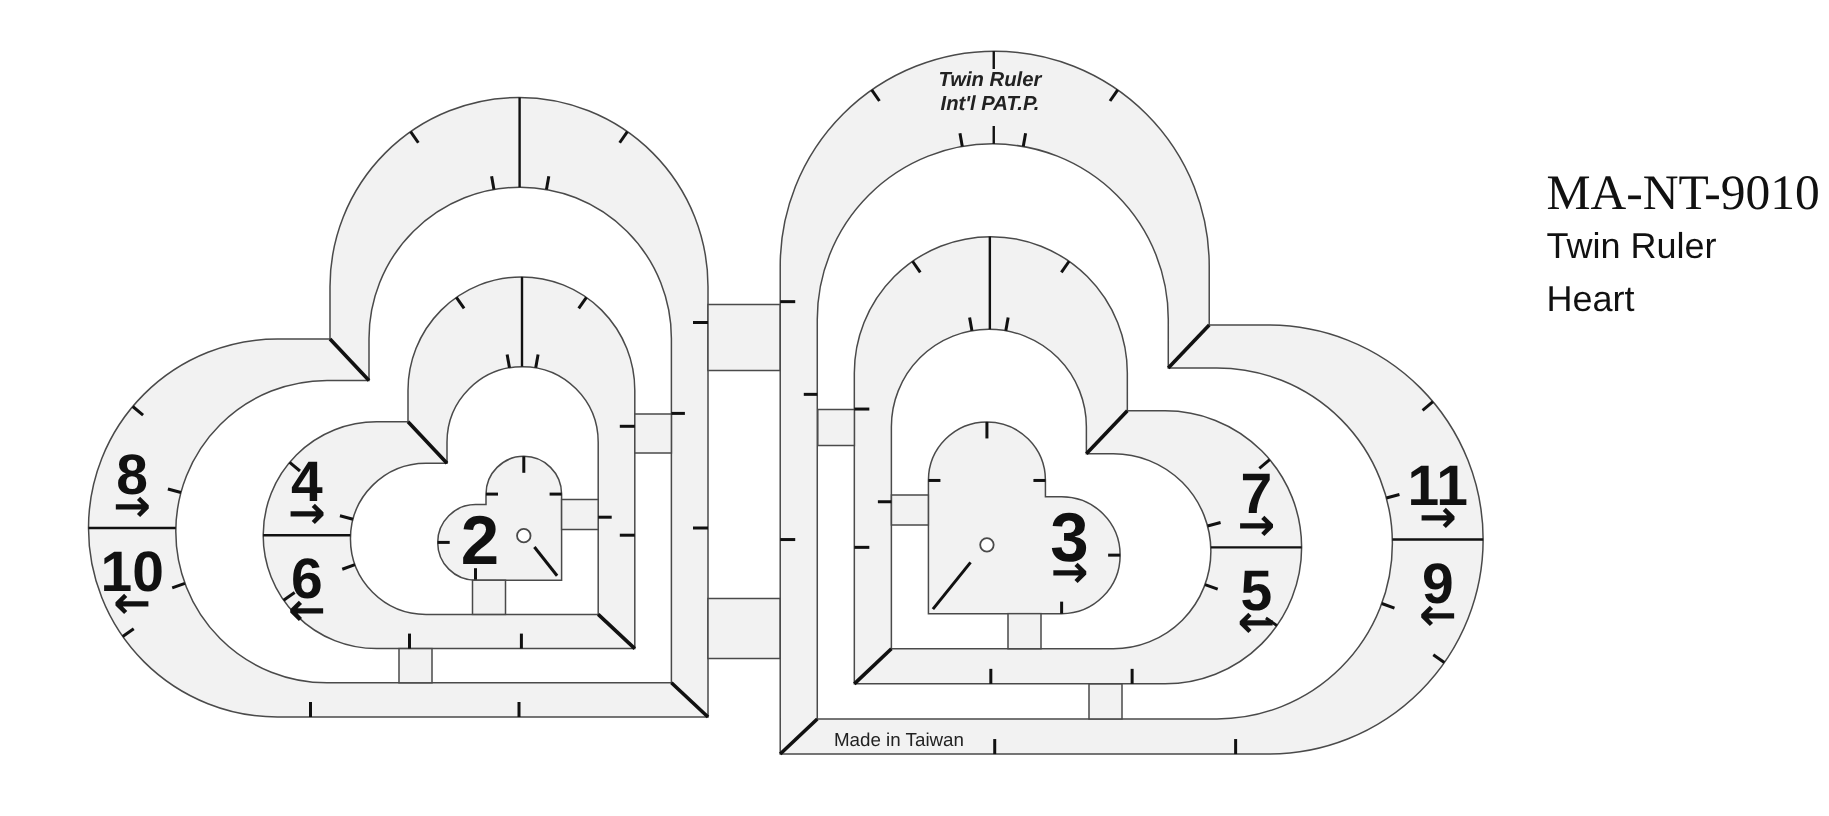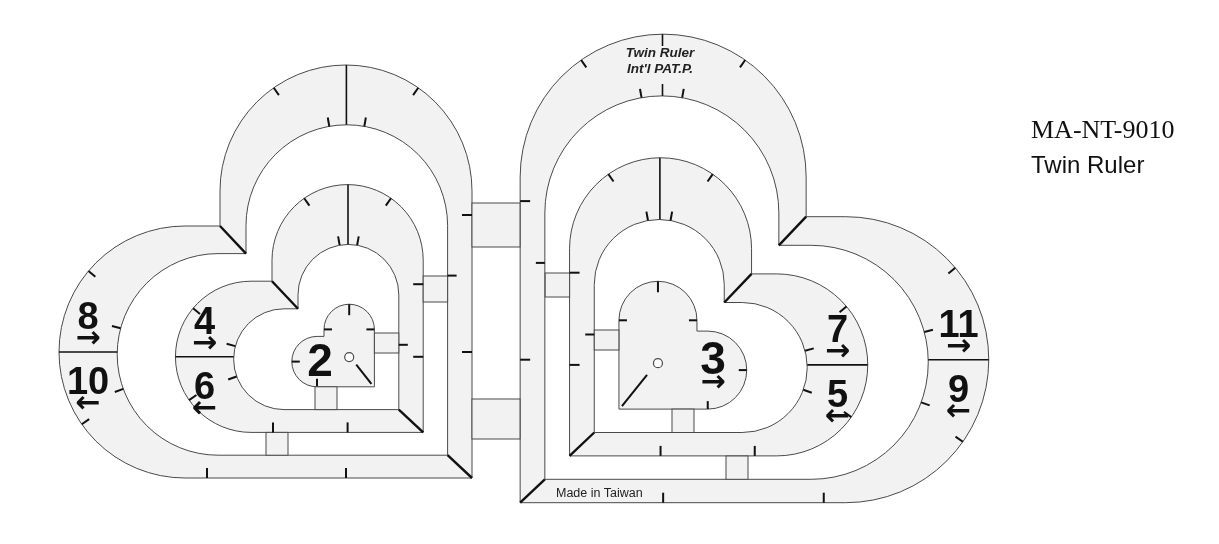--- a/index.html
+++ b/index.html
@@ -6,21 +6,21 @@
   .stage{position:relative;width:1219px;height:544px;background:#fff;overflow:hidden;
          font-family:"Liberation Sans",sans-serif;}
   svg{position:absolute;left:0;top:0;}
   .num{font-family:"Liberation Sans",sans-serif;font-weight:bold;font-size:38px;fill:#111;}
   .num-big{font-family:"Liberation Sans",sans-serif;font-weight:bold;font-size:46px;fill:#111;}
   .arrow{font-family:"DejaVu Sans",sans-serif;font-weight:bold;font-size:30px;fill:#111;}
   .brand{font-family:"Liberation Sans",sans-serif;font-weight:bold;font-style:italic;font-size:13.5px;fill:#222;}
   .origin{font-family:"Liberation Sans",sans-serif;font-size:12.5px;fill:#222;}
   .product-info{position:absolute;left:1031px;top:112px;color:#111;white-space:nowrap;}
   .product-info div{height:35px;line-height:35px;}
-  .pi-serif{font-family:"Liberation Serif",serif;font-size:26px;}
+  .pi-serif{font-family:"Liberation Serif",serif;font-size:33px;}
   .pi-serif2{font-family:"Liberation Serif",serif;font-size:28px;}
   .pi-sans{font-family:"Liberation Sans",sans-serif;font-size:24px;}
 </style>
 </head>
 <body>
 
 <div class="stage">
   <svg id="ruler-svg" width="1219" height="544" viewBox="0 0 1219 544">
       <path d="M 472 478 L 472 191 A 126 126 0 0 0 220 191 L 220 226 L 185 226 A 126 126 0 0 0 185 478 Z M 447.6 455.2 L 447.6 225.6 A 100.8 100.8 0 0 0 246.00000000000003 225.6 L 246.00000000000003 253.6 L 218.00000000000003 253.6 A 100.8 100.8 0 0 0 218.00000000000003 455.2 Z" fill="#f2f2f2" fill-rule="evenodd" stroke="#4a4a4a" stroke-width="1"></path>
       <path d="M 423.2 432.4 L 423.2 260.2 A 75.6 75.6 0 0 0 272 260.2 L 272 281.2 L 251 281.2 A 75.6 75.6 0 0 0 251 432.4 Z M 398.8 409.6 L 398.8 294.8 A 50.4 50.4 0 0 0 298 294.8 L 298 308.8 L 284 308.8 A 50.4 50.4 0 0 0 284 409.6 Z" fill="#f2f2f2" fill-rule="evenodd" stroke="#4a4a4a" stroke-width="1"></path>
@@ -140,14 +140,15 @@
       <line x1="594.25" y1="334.5" x2="585.25" y2="334.5" stroke="#111111" stroke-width="2"></line>
       <line x1="751.55" y1="273.9" x2="724.25" y2="302.5" stroke="#111111" stroke-width="2.4"></line>
       <line x1="569.55" y1="455.9" x2="594.25" y2="432.5" stroke="#111111" stroke-width="2.4"></line>
       <text x="660" y="57" text-anchor="middle" class="brand">Twin Ruler</text>
       <text x="660" y="73" text-anchor="middle" class="brand">Int'l PAT.P.</text>
       <text x="556" y="497" text-anchor="start" class="origin">Made in Taiwan</text>
     </svg>
   <div class="product-info">
     <div class="pi-serif">MA-NT-9010</div>
     <div class="pi-sans">Twin Ruler</div>
+    <div class="pi-sans">Heart</div>
   </div>
 </div>
 
 </body></html>

